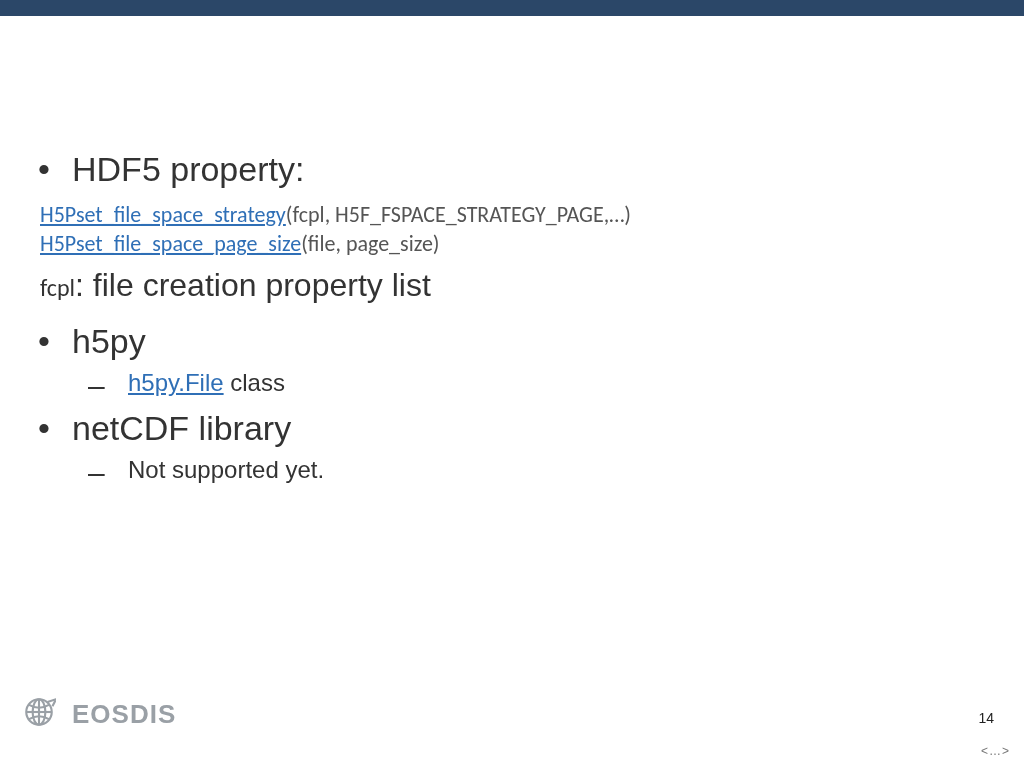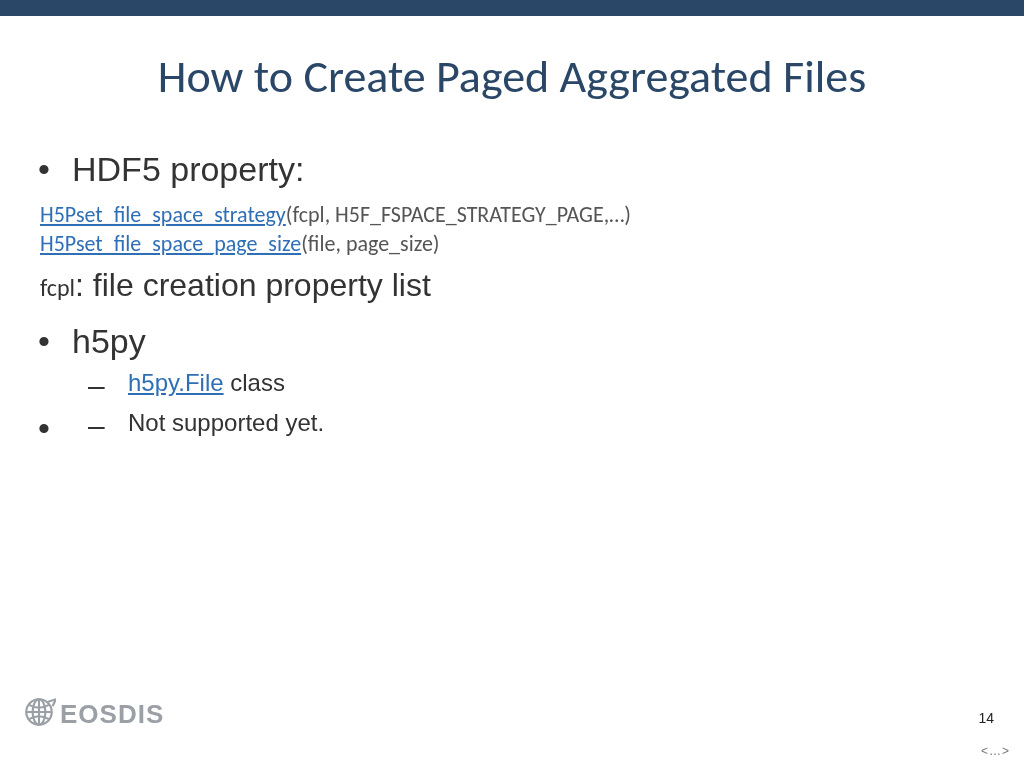--- a/index.html
+++ b/index.html
@@ -90,21 +90,21 @@
   .sub .sublink {
     color: #2f6fb6;
     text-decoration: underline;
   }
   .footer-logo {
     position: absolute;
     left: 22px;
     bottom: 35px;
     display: flex;
     align-items: center;
-    gap: 4px;
+    gap: 16px;
     color: #9aa0a6;
   }
   .footer-logo svg { width: 34px; height: 34px; }
   .footer-logo .brand {
     font-family: Arial, sans-serif;
     font-size: 26px;
     font-weight: 700;
     letter-spacing: 1px;
     color: #9aa0a6;
   }
@@ -123,21 +123,20 @@
     color: #777;
     letter-spacing: 1px;
   }
 </style>
 </head>
 <body>
 
 <div class="slide">
   <div class="topbar"></div>
 
-  <h1 class="title">How to Create Paged Aggregated Files</h1>
 
   <div class="content">
     <ul class="top">
 
       <li class="bullet">
         <span>HDF5 property:</span>
       </li>
 
       <div class="codeblock">
         <a class="link">H5Pset_file_space_strategy</a><span>(fcpl, H5F_FSPACE_STRATEGY_PAGE,…)</span>
@@ -153,20 +152,21 @@
       <li class="bullet">
         <span>h5py</span>
         <ul class="sub">
           <li>
             <a class="sublink">h5py.File</a><span> class</span>
           </li>
         </ul>
       </li>
 
       <li class="bullet">
+        <span>netCDF library</span>
         <ul class="sub">
           <li>
             <span>Not supported yet.</span>
           </li>
         </ul>
       </li>
 
     </ul>
   </div>
 

